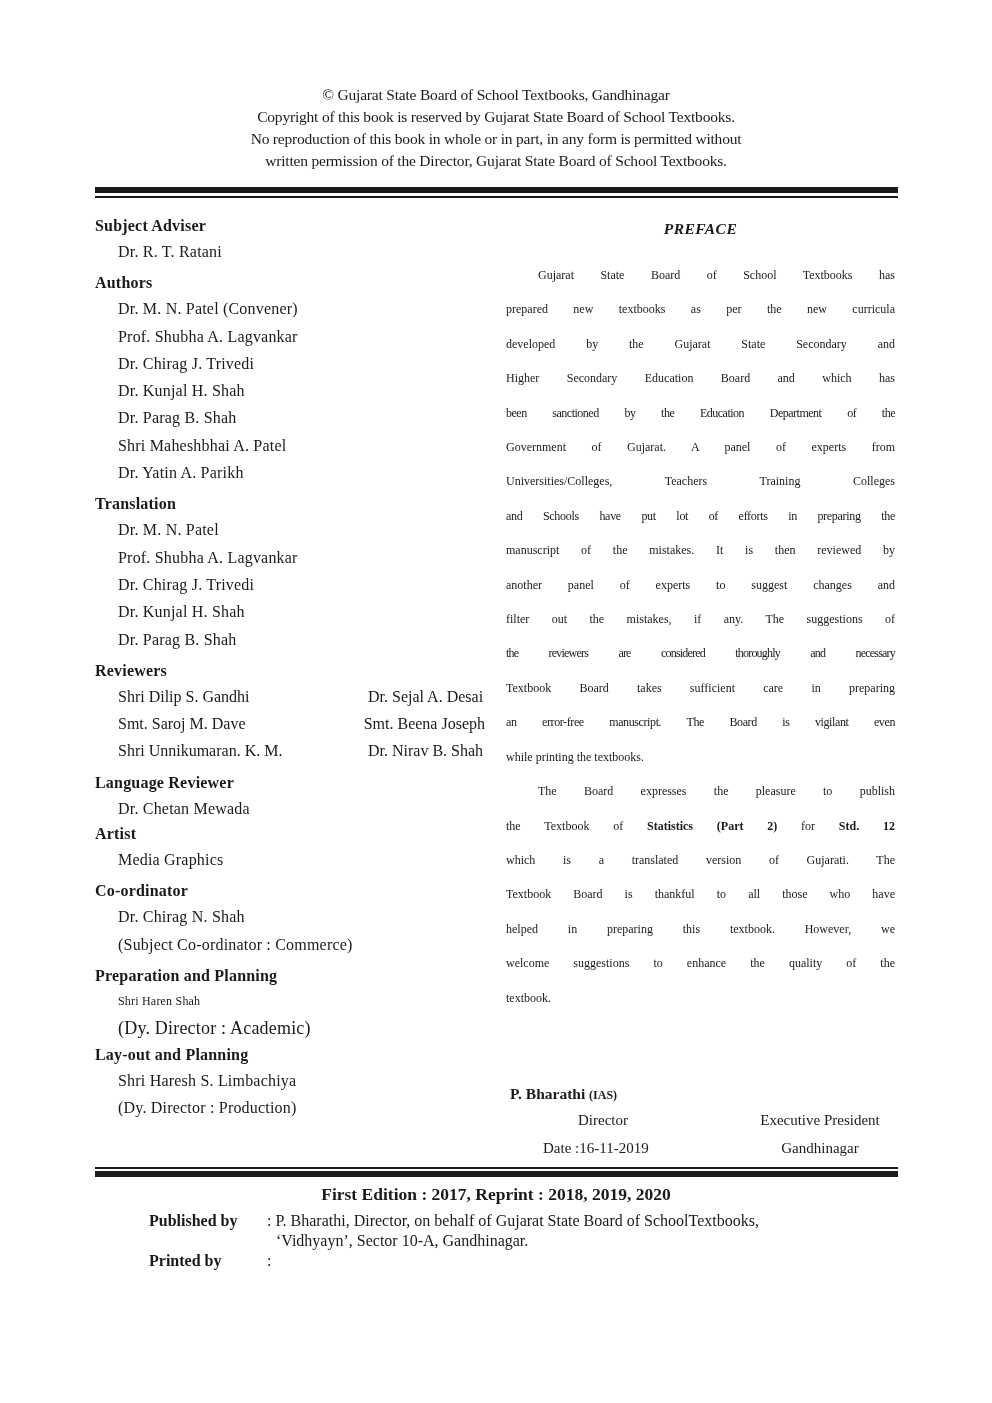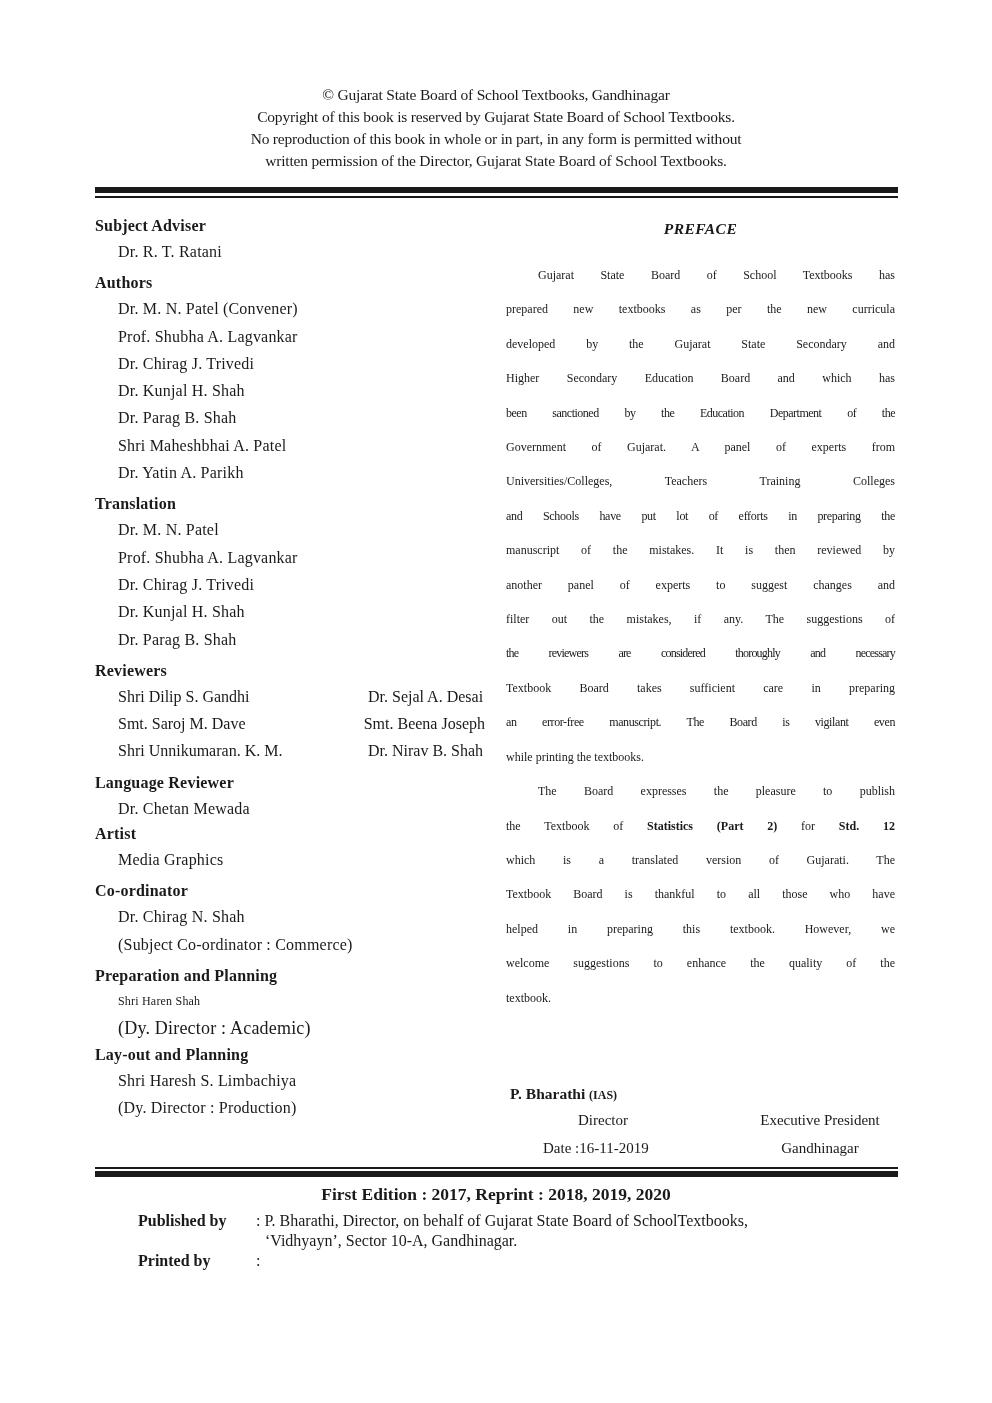--- a/index.html
+++ b/index.html
@@ -32,21 +32,21 @@
     .indent { padding-left: 32px; }
     .para b { font-weight: bold; }
 
     .sig { position: absolute; left: 510px; top: 1083px; width: 385px; font-size: 15px; }
     .sig-name { font-weight: bold; font-size: 15.5px; line-height: 22px; }
     .sig-name small { font-size: 12px; }
     .sig-row { display: flex; justify-content: space-between; line-height: 28px; margin-left: 33px; }
     .sig-row span { display: inline-block; text-align: center; }
 
     .edition { position: absolute; left: 0; top: 1184px; width: 992px; text-align: center; font-weight: bold; font-size: 17.5px; font-family: "Liberation Sans Narrow", "Liberation Serif", serif; }
-    .pub { position: absolute; left: 138px; top: 1211px; font-size: 16px; line-height: 20px; }
+    .pub { position: absolute; left: 149px; top: 1211px; font-size: 16px; line-height: 20px; }
     .pub-row { display: flex; white-space: nowrap; }
     .pub-label { width: 118px; font-weight: bold; }
   </style>
 </head>
 <body>
 
 <div class="copyright">
   <div>© Gujarat State Board of School Textbooks, Gandhinagar</div>
   <div>Copyright of this book is reserved by Gujarat State Board  of School Textbooks.</div>
   <div>No reproduction of this book in whole or in part, in any form is permitted without</div>

